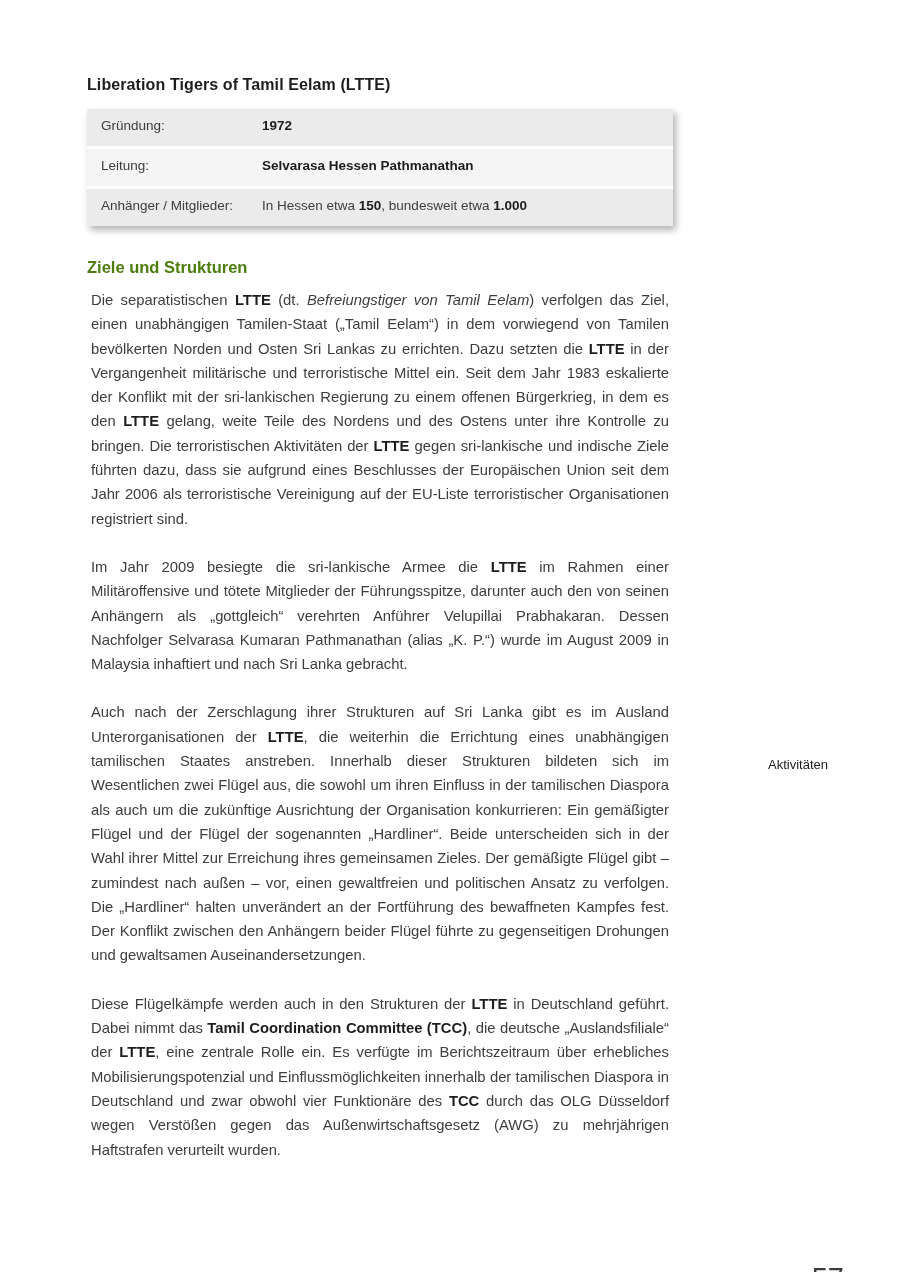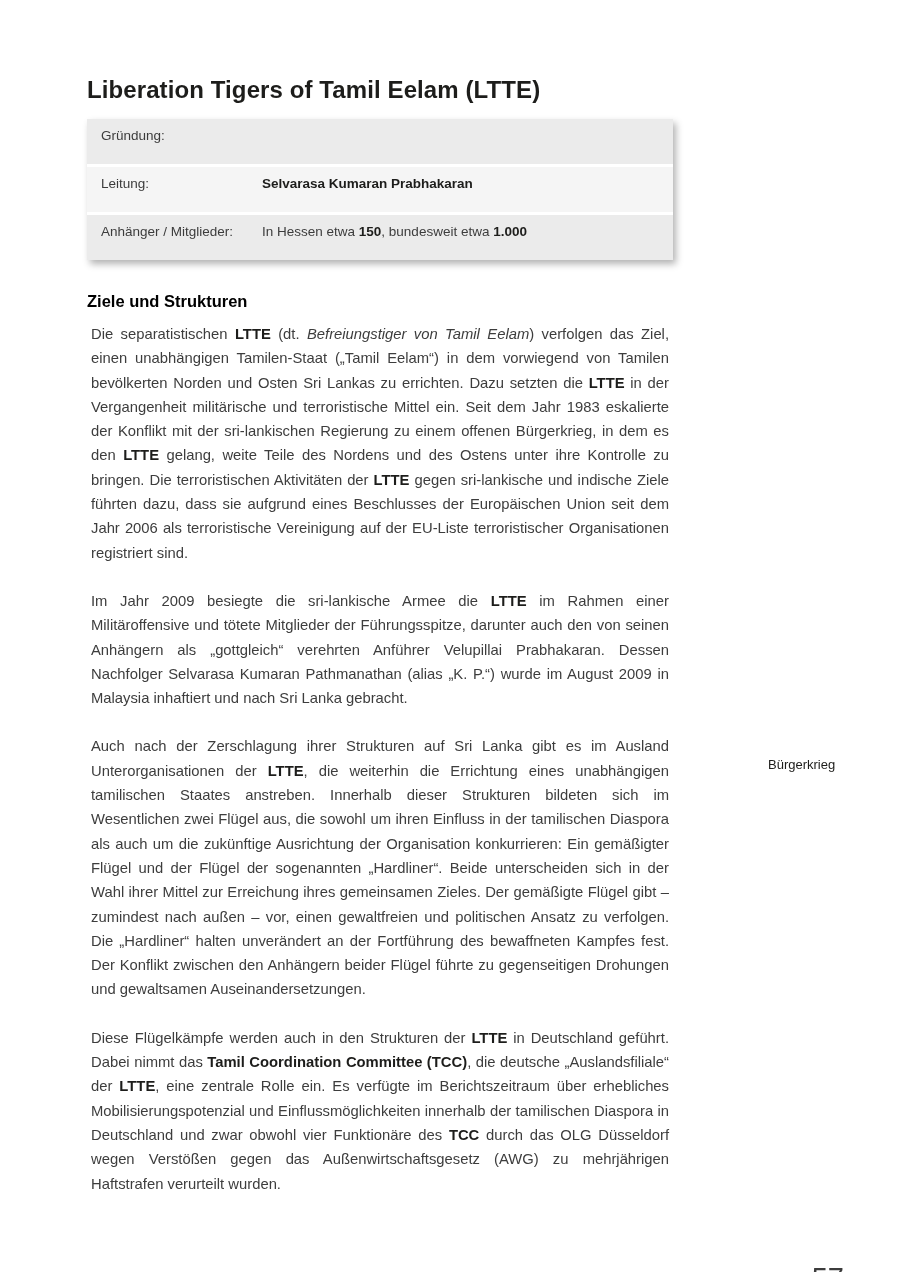--- a/index.html
+++ b/index.html
@@ -5,39 +5,39 @@
   * { margin:0; padding:0; box-sizing:border-box; }
   html,body { background:#ffffff; }
   body {
     width:900px; height:1272px; position:relative; overflow:hidden;
     font-family:"Liberation Sans", sans-serif;
     -webkit-font-smoothing:antialiased;
   }
   .content { position:absolute; left:87px; top:76px; width:586px; }
 
   h1 {
-    font-size:24px; font-weight:700; color:#1d1d1b;
+    font-size:16px; font-weight:700; color:#1d1d1b;
     letter-spacing:.1px; margin:0 0 15px;
   }
 
   .infobox { box-shadow:3px 4px 7px rgba(0,0,0,.30); }
   .info-row {
     display:flex; align-items:flex-end; min-height:33px;
-    padding:8px 16px 20px 14px; background:#ebebeb;
+    padding:8px 16px 12px 14px; background:#ebebeb;
     font-size:13.5px; line-height:17px; color:#3c3c3c;
   }
   .info-row.alt { background:#f5f5f5; }
   .info-row + .info-row { margin-top:3px; }
   .info-label { width:161px; flex:0 0 161px; }
   .info-value { flex:1; }
   .info-value .b, p .b { font-weight:700; color:#1d1d1b; }
   .i { font-style:italic; }
 
   h2 {
-    margin:32px 0 11px; color:#000000;
+    margin:32px 0 11px; color:#4d7c0f;
     font-size:16.5px; font-weight:700;
   }
 
   p {
     font-size:14.8px; line-height:24.3px; color:#3d3d3d;
     text-align:justify; margin:0 4px 24px;
     hyphens:auto; -webkit-hyphens:auto;
   }
 
   .margin-note {
@@ -64,41 +64,42 @@
 
 <div class="page-root">
 
   <main class="content">
 
     <h1>Liberation Tigers of Tamil Eelam (LTTE)</h1>
 
     <section class="infobox">
       <div class="info-row">
         <span class="info-label">Gründung:</span>
+        <span class="info-value"><span class="b">1972</span></span>
       </div>
       <div class="info-row alt">
         <span class="info-label">Leitung:</span>
-        <span class="info-value"><span class="b">Selvarasa Kumaran Prabhakaran</span></span>
+        <span class="info-value"><span class="b">Selvarasa Hessen Pathmanathan</span></span>
       </div>
       <div class="info-row">
         <span class="info-label">Anhänger / Mitglieder:</span>
         <span class="info-value"><span>In Hessen etwa </span><span class="b">150</span><span>, bundesweit etwa </span><span class="b">1.000</span></span>
       </div>
     </section>
 
     <h2>Ziele und Strukturen</h2>
 
     <p><span>Die separatistischen </span><span class="b">LTTE</span><span> (dt. </span><span class="i">Befreiungstiger von Tamil Eelam</span><span>) verfolgen das Ziel, einen unabhängigen Tamilen-Staat („Tamil Eelam“) in dem vorwiegend von Tamilen bevölkerten Norden und Osten Sri Lankas zu errichten. Dazu setzten die </span><span class="b">LTTE</span><span> in der Vergangenheit militärische und terroristische Mittel ein. Seit dem Jahr 1983 eskalierte der Konflikt mit der sri-lankischen Regierung zu einem offenen Bürgerkrieg, in dem es den </span><span class="b">LTTE</span><span> gelang, weite Teile des Nordens und des Ostens unter ihre Kontrolle zu bringen. Die terroristischen Aktivitäten der </span><span class="b">LTTE</span><span> gegen sri-lankische und indische Ziele führten dazu, dass sie aufgrund eines Beschlusses der Europäischen Union seit dem Jahr 2006 als terroristische Vereinigung auf der EU-Liste terroristischer Organisationen registriert sind.</span></p>
     <p><span>Im Jahr 2009 besiegte die sri-lankische Armee die </span><span class="b">LTTE</span><span> im Rahmen einer Militäroffensive und tötete Mitglieder der Führungsspitze, darunter auch den von seinen Anhängern als „gottgleich“ verehrten Anführer Velupillai Prabhakaran. Dessen Nachfolger Selvarasa Kumaran Pathmanathan (alias „K. P.“) wurde im August 2009 in Malaysia inhaftiert und nach Sri Lanka gebracht.</span></p>
     <p><span>Auch nach der Zerschlagung ihrer Strukturen auf Sri Lanka gibt es im Ausland Unterorganisationen der </span><span class="b">LTTE</span><span>, die weiterhin die Errichtung eines unabhängigen tamilischen Staates anstreben. Innerhalb dieser Strukturen bildeten sich im Wesentlichen zwei Flügel aus, die sowohl um ihren Einfluss in der tamilischen Diaspora als auch um die zukünftige Ausrichtung der Organisation konkurrieren: Ein gemäßigter Flügel und der Flügel der sogenannten „Hardliner“. Beide unterscheiden sich in der Wahl ihrer Mittel zur Erreichung ihres gemeinsamen Zieles. Der gemäßigte Flügel gibt – zumindest nach außen – vor, einen gewaltfreien und politischen Ansatz zu verfolgen. Die „Hardliner“ halten unverändert an der Fortführung des bewaffneten Kampfes fest. Der Konflikt zwischen den Anhängern beider Flügel führte zu gegenseitigen Drohungen und gewaltsamen Auseinandersetzungen.</span></p>
     <p><span>Diese Flügelkämpfe werden auch in den Strukturen der </span><span class="b">LTTE</span><span> in Deutschland geführt. Dabei nimmt das </span><span class="b">Tamil Coordination Committee (TCC)</span><span>, die deutsche „Auslandsfiliale“ der </span><span class="b">LTTE</span><span>, eine zentrale Rolle ein. Es verfügte im Berichtszeitraum über erhebliches Mobilisierungspotenzial und Einflussmöglichkeiten innerhalb der tamilischen Diaspora in Deutschland und zwar obwohl vier Funktionäre des </span><span class="b">TCC</span><span> durch das OLG Düsseldorf wegen Verstößen gegen das Außenwirtschaftsgesetz (AWG) zu mehrjährigen Haftstrafen verurteilt wurden.</span></p>
 
   </main>
 
-  <aside class="margin-note">Bürgerkrieg</aside>
+  <aside class="margin-note">Aktivitäten</aside>
 
   <footer class="footer">
     <span class="footer-left">HESSISCHER VERFASSUNGSSCHUTZBERICHT 2011</span>
     <span class="footer-right">ALLGEMEINER AUSLÄNDEREXTREMISMUS</span>
     <span class="page-num">57</span>
   </footer>
 
 </div>
 
 </body></html>

